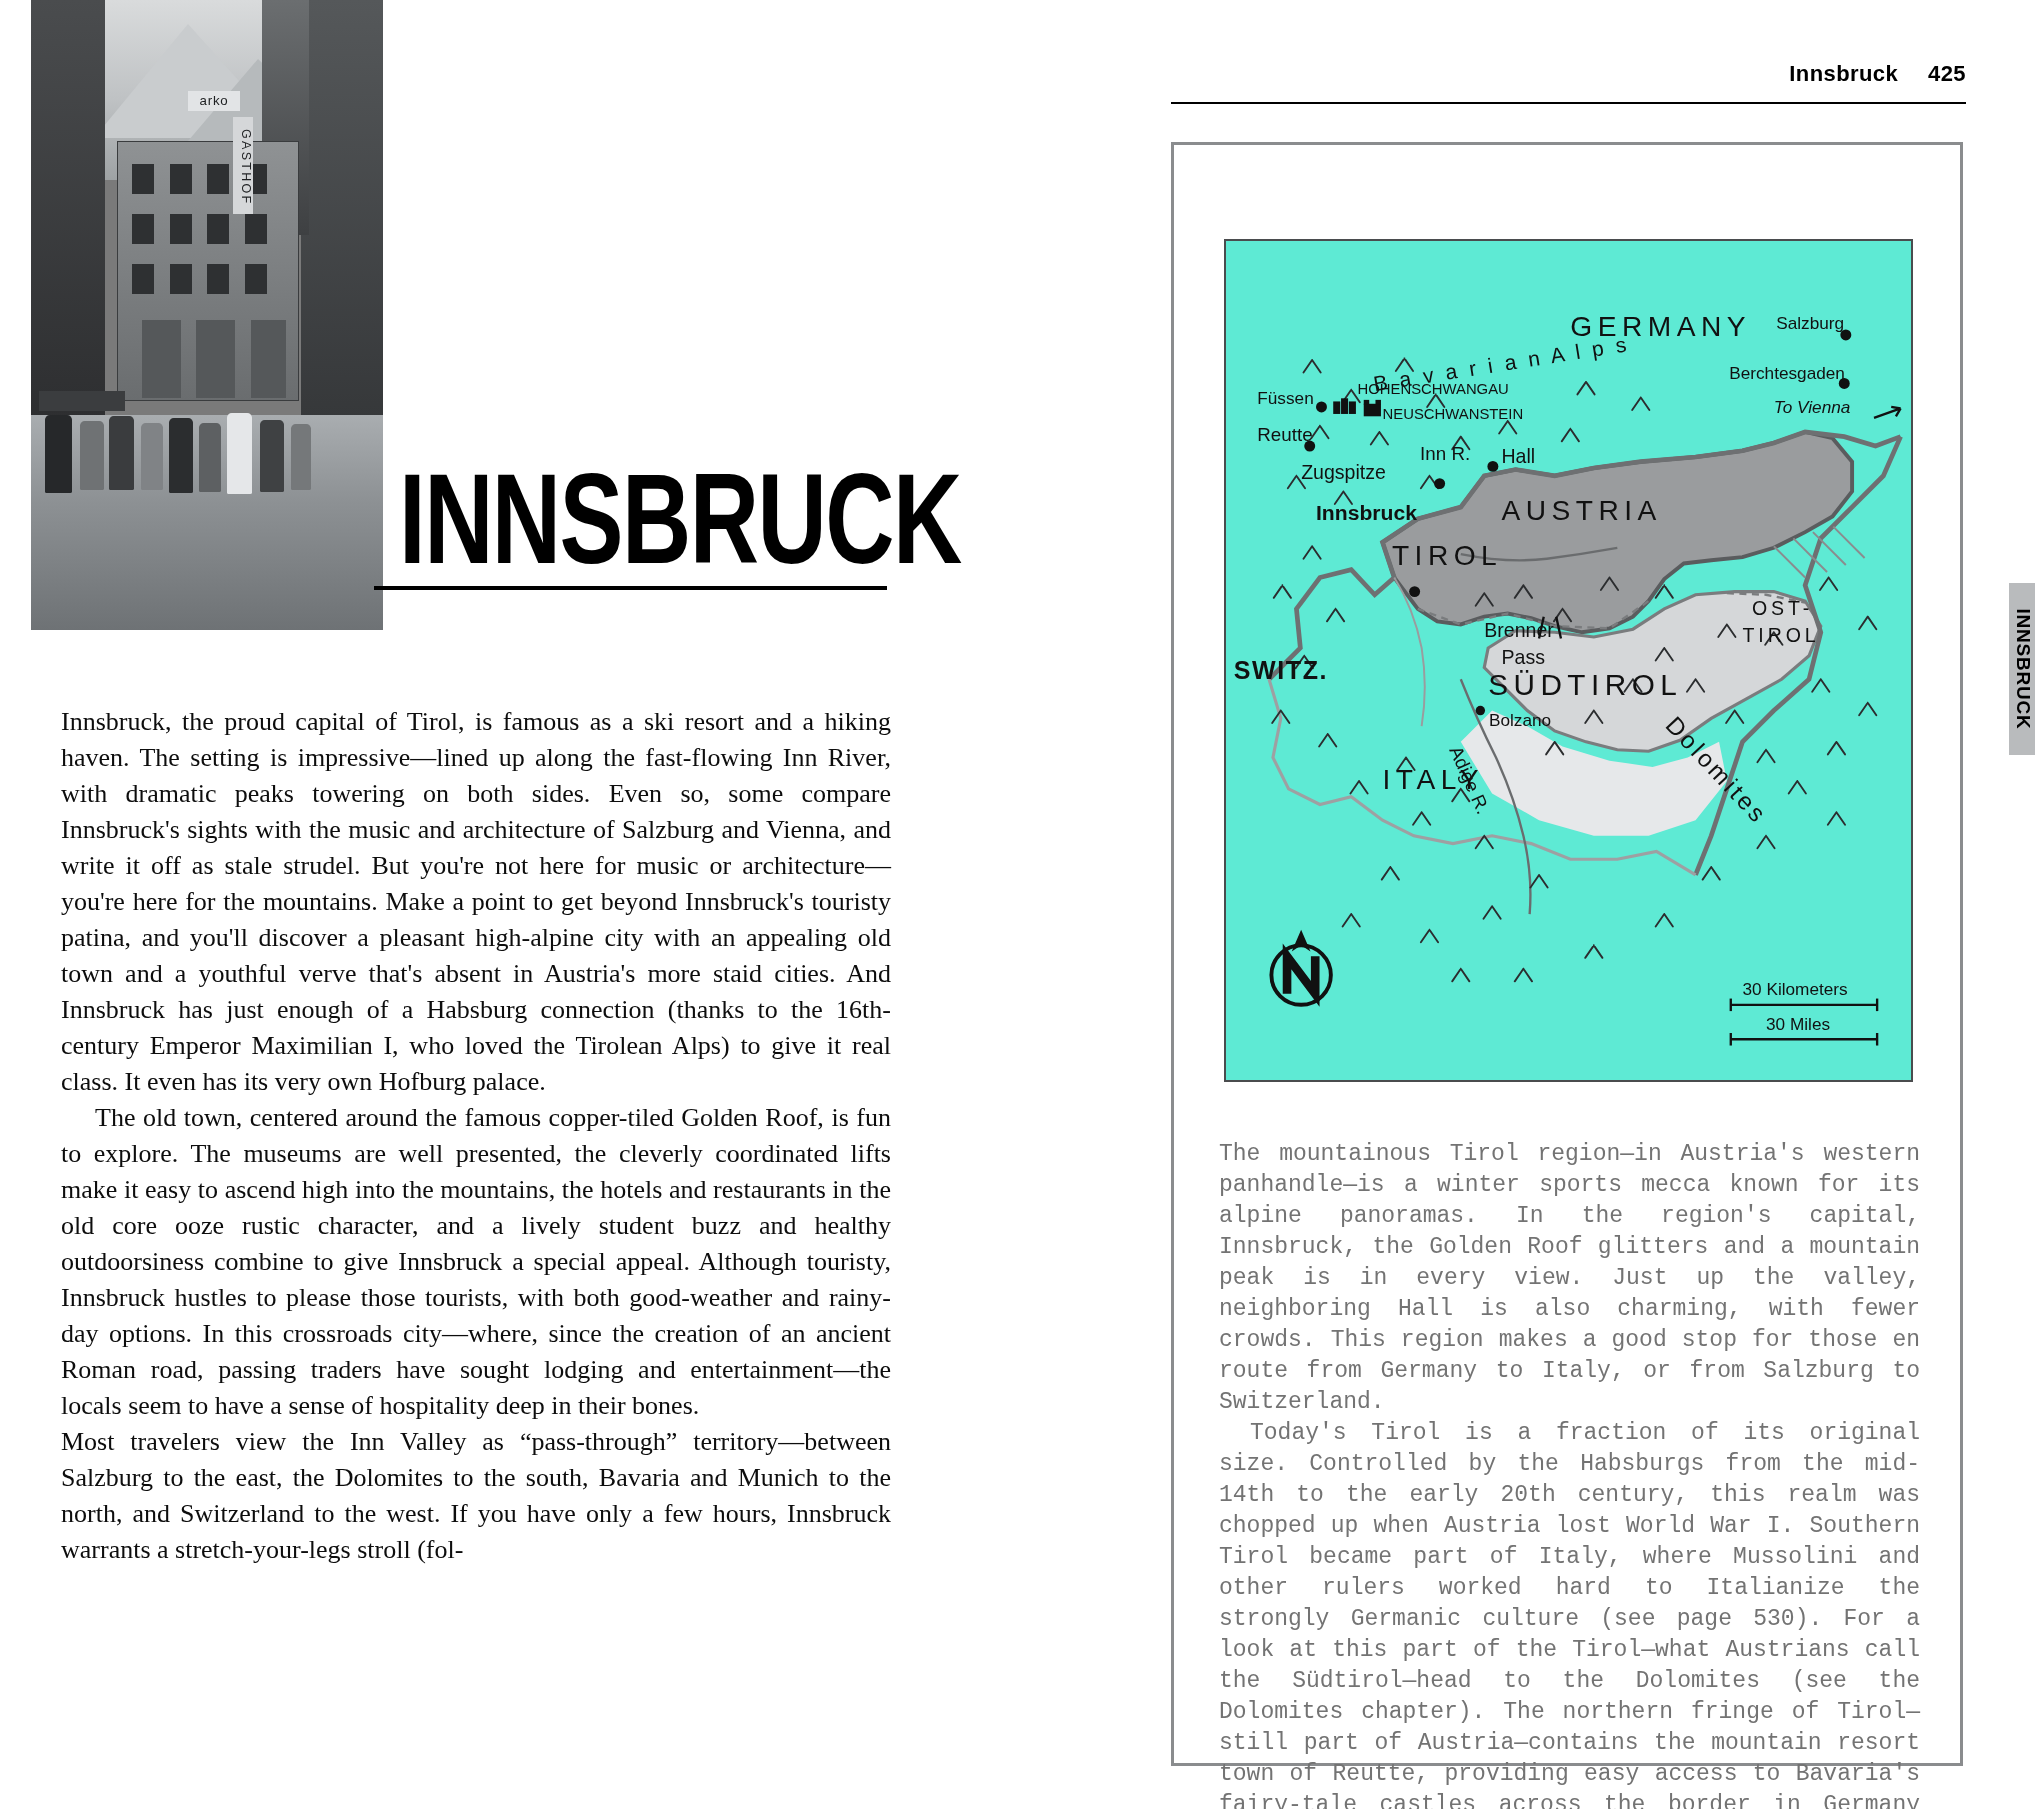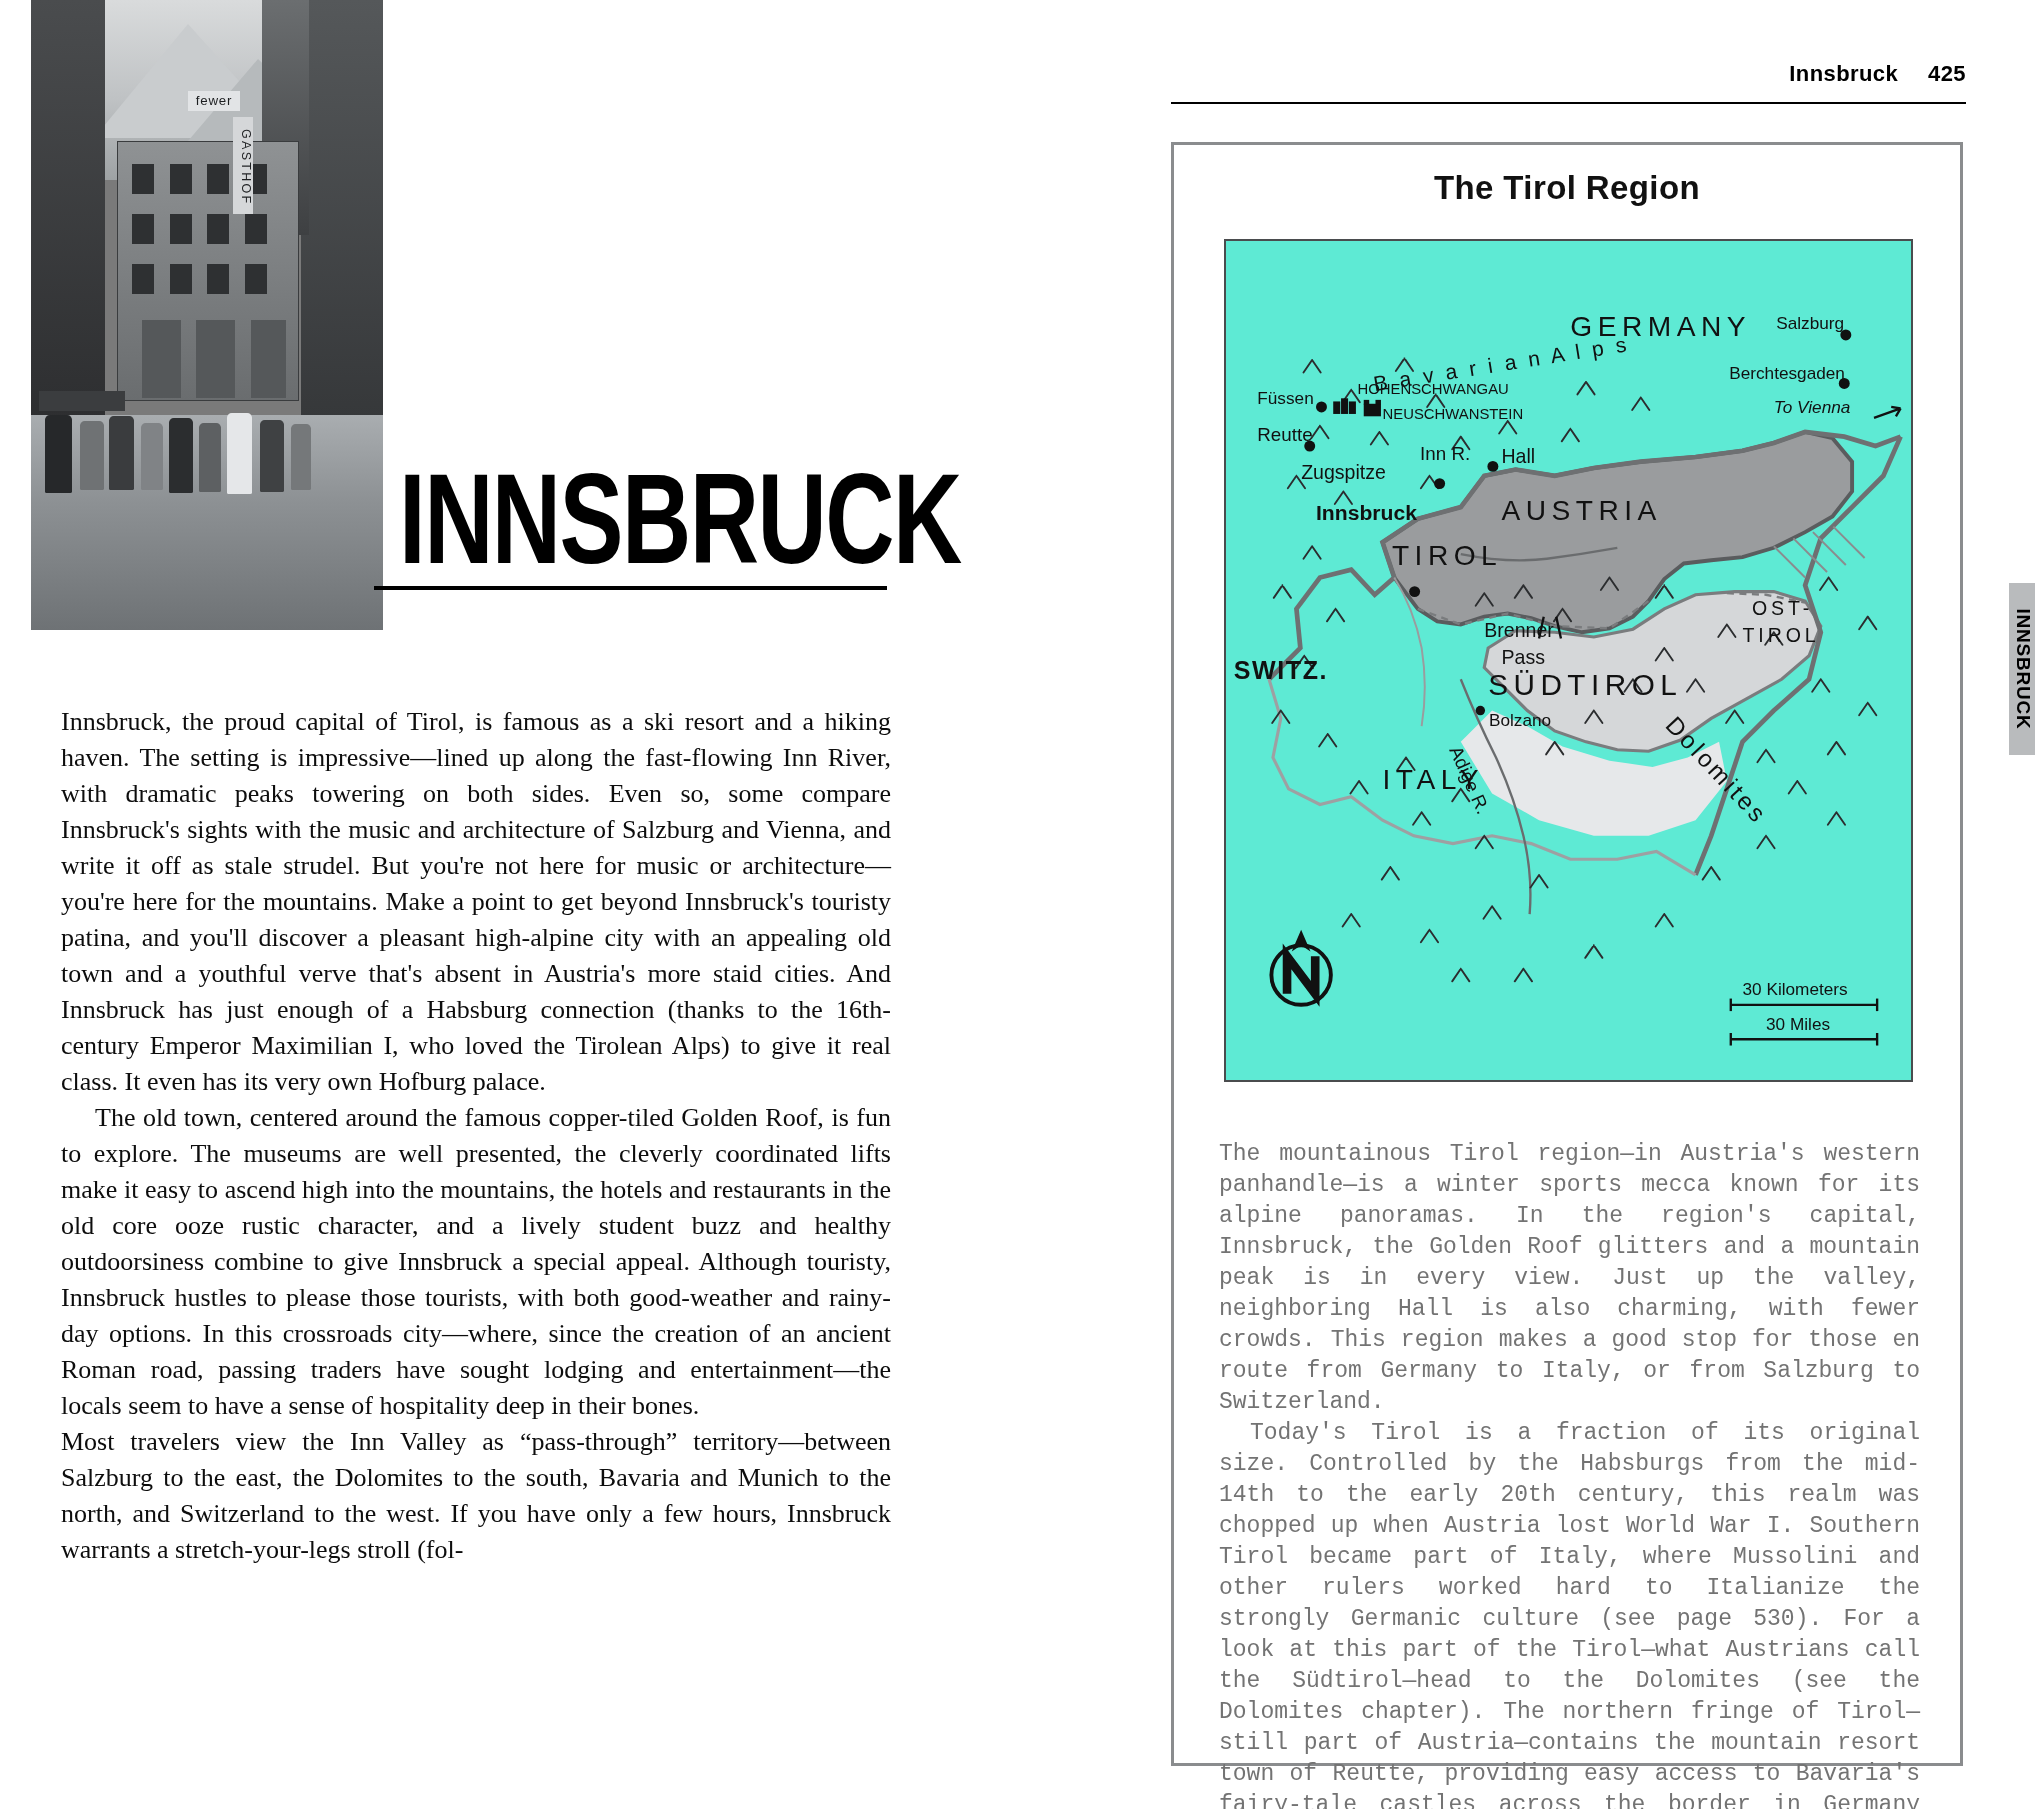--- a/index.html
+++ b/index.html
@@ -253,21 +253,21 @@
       <div class="ph-win" style="left:127px;top:72px;width:22px;height:30px;"></div>
       <div class="ph-win" style="left:14px;top:122px;width:22px;height:30px;"></div>
       <div class="ph-win" style="left:52px;top:122px;width:22px;height:30px;"></div>
       <div class="ph-win" style="left:89px;top:122px;width:22px;height:30px;"></div>
       <div class="ph-win" style="left:127px;top:122px;width:22px;height:30px;"></div>
       <div class="ph-win" style="left:23.5px;top:178px;width:39px;height:78px;background:#55585a;"></div>
       <div class="ph-win" style="left:78px;top:178px;width:39px;height:78px;background:#55585a;"></div>
       <div class="ph-win" style="left:133px;top:178px;width:35px;height:78px;background:#55585a;"></div>
     </div>
 
-    <div class="ph-sign" style="left:157px;top:91px;width:52px;height:20.4px;">fewer</div>
+    <div class="ph-sign" style="left:157px;top:91px;width:52px;height:20.4px;">arko</div>
     <div class="ph-vsign" style="left:202px;top:117px;width:20.4px;height:94px;">GASTHOF</div>
 
     <div class="ph-awn"></div>
     <div class="ph-street"></div>
 
     <div class="ph-person" style="left:14px;top:415px;width:27px;height:78px;"></div>
     <div class="ph-person" style="left:49px;top:421px;width:23.5px;height:69px;background:#6f7274;"></div>
     <div class="ph-person" style="left:78px;top:416px;width:25px;height:74px;background:#3a3c3e;"></div>
     <div class="ph-person" style="left:110px;top:423px;width:22px;height:67px;background:#808386;"></div>
     <div class="ph-person" style="left:138px;top:418px;width:23.5px;height:75px;background:#2b2d2f;"></div>
@@ -292,21 +292,20 @@
 <div id="right-page">
 
   <div id="running-head">
     <span>Innsbruck</span>
     <span class="pg">425</span>
   </div>
   <div id="head-rule"></div>
 
   <div id="sidebar-box">
 
-    <div id="box-title">The Tirol Region</div>
 
     <div id="map-frame">
       <svg id="map-svg" width="684" height="864" viewBox="0 0 874 1104" xmlns="http://www.w3.org/2000/svg">
         <defs>
           <g id="pk">
             <path d="M0 0 l-11 16 M0 0 l11 16" stroke="#2b2d2f" stroke-width="2.4" fill="none" stroke-linecap="round"></path>
           </g>
         </defs>
 
         <path d="M215 430 L200 385 L245 355 L300 340 L330 300 L370 292 L420 300 L470 290 L530 282 L600 276 L660 268

